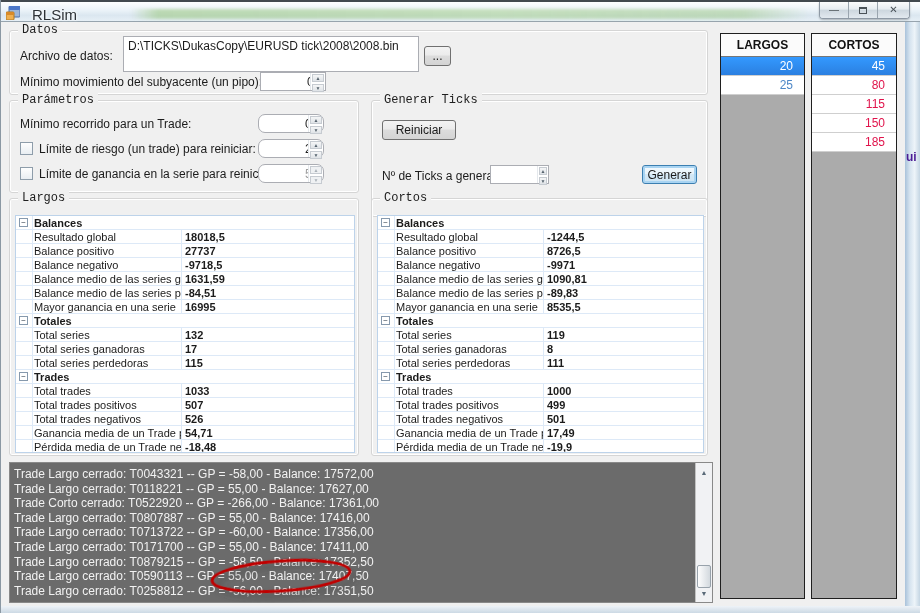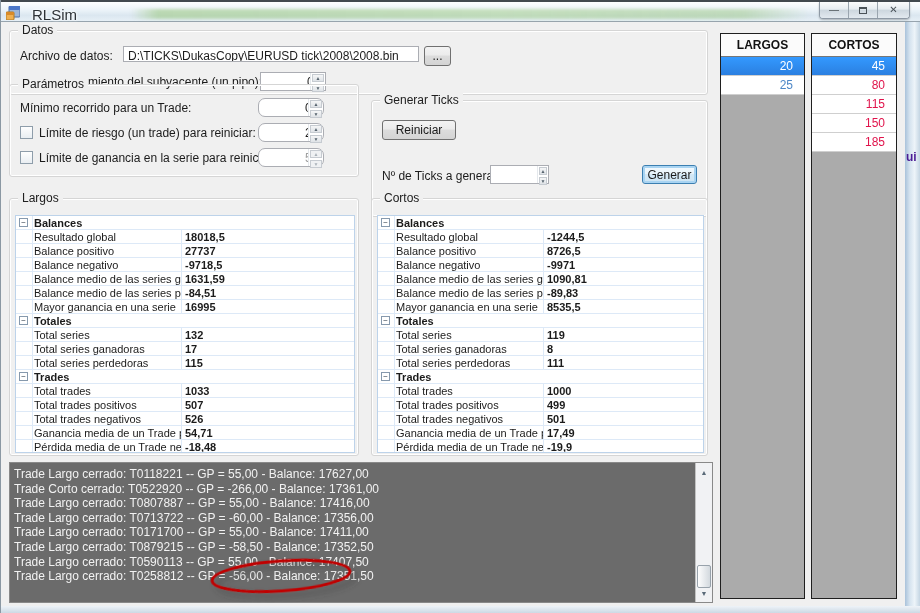--- a/index.html
+++ b/index.html
@@ -26,21 +26,21 @@
   .cap-btn:last-child{border-right:none;width:31px;}
   .restore-glyph{width:8px;height:7px;border:1px solid #4a5258;border-top:2px solid #4a5258;background:transparent;}
   
   .edge-right{position:absolute;left:904px;top:22px;width:16px;height:584px;
     background:linear-gradient(90deg,#a9c2da,#d5e3ef 30%,#edf4f9 60%,#c2d4e2 95%);}
   .edge-bottom{position:absolute;left:0;top:606px;width:920px;height:7px;
     background:linear-gradient(#eef3f8,#ccd9e4);}
   .bg-text{position:absolute;left:905px;top:150px;font-size:12px;font-weight:bold;color:#4c1d95;z-index:6;}
   
   .gb{position:absolute;border:1px solid #d5d5d5;border-radius:3px;box-shadow:inset 0 0 0 1px #ffffff;}
-  .gb-title{position:absolute;left:8px;top:-8px;background:#f0f0f0;padding:0 4px;color:#202020;}
+  .gb-title{position:absolute;left:8px;top:-8px;background:#f0f0f0;padding:0 4px;color:#202020;font-family:Liberation Mono, monospace;}
   .lbl{position:absolute;white-space:nowrap;color:#1b1b1b;}
   
   .textbox{position:absolute;background:#fff;border:1px solid #abadb3;padding:2px 4px;
     white-space:nowrap;overflow:hidden;}
   .btn{position:absolute;border:1px solid #707070;border-radius:3px;text-align:center;
     background:linear-gradient(#f3f3f3,#ebebeb 45%,#dcdcdc 50%,#d4d4d4);
     color:#1b1b1b;display:flex;align-items:center;justify-content:center;cursor:default;}
   .btn.default-btn{border:1px solid #3c7fb1;box-shadow:inset 0 0 0 2px #a9d4f2;
     background:linear-gradient(#f4fafe,#e9f4fb 45%,#d5e9f6 50%,#cde4f3);}
   .spin{position:absolute;height:19px;background:#fff;border:1px solid #abadb3;display:flex;}
@@ -116,35 +116,35 @@
     </div>
   </div>
 
   <div class="edge-right"></div>
   <div class="edge-bottom"></div>
   <span class="bg-text">ui</span>
 
   <div class="gb" style="left:8px;top:30px;width:699px;height:65px;">
     <span class="gb-title">Datos</span>
     <span class="lbl" style="left:10px;top:18px;">Archivo de datos:</span>
-    <div class="textbox" style="left:113px;top:15px;width:296px;height:16px;">D:\TICKS\DukasCopy\EURUSD tick\2008\2008.bin</div>
+    <div class="textbox" style="left:113px;top:5px;width:296px;height:36px;">D:\TICKS\DukasCopy\EURUSD tick\2008\2008.bin</div>
     <div class="btn" style="left:414px;top:15px;width:27px;height:20px;">
         <span>...</span>
       </div>
     <span class="lbl" style="left:10px;top:44px;">Mínimo movimiento del subyacente (un pipo):</span>
     <div class="spin" style="left:250px;top:41px;width:66px;">
       <span class="val">0,0001</span>
       <span class="updown">
           <span class="arr">▲</span>
           <span class="arr">▼</span>
         </span>
     </div>
   </div>
 
-  <div class="gb" style="left:8px;top:84px;width:350px;height:93px;">
+  <div class="gb" style="left:8px;top:100px;width:350px;height:93px;">
     <span class="gb-title">Parámetros</span>
     <div class="param-rows">
 
         <div class="param-row">
 
           <span class="rowlbl">Mínimo recorrido para un Trade:</span>
           <span class="spin">
             <span class="val">0,0055</span>
             <span class="updown">
               <span class="arr">▲</span>
@@ -420,20 +420,21 @@
             <span class="pg-name">Pérdida media de un Trade negativo</span>
             <span class="pg-value">-19,9</span>
           </div>
 
     </div>
   </div>
 
   <div class="log">
     <div class="log-lines">
 
+        <div class="log-line">Trade Largo cerrado: T0043321 -- GP = -58,00 - Balance: 17572,00</div>
 
         <div class="log-line">Trade Largo cerrado: T0118221 -- GP = 55,00 - Balance: 17627,00</div>
 
         <div class="log-line">Trade Corto cerrado: T0522920 -- GP = -266,00 - Balance: 17361,00</div>
 
         <div class="log-line">Trade Largo cerrado: T0807887 -- GP = 55,00 - Balance: 17416,00</div>
 
         <div class="log-line">Trade Largo cerrado: T0713722 -- GP = -60,00 - Balance: 17356,00</div>
 
         <div class="log-line">Trade Largo cerrado: T0171700 -- GP = 55,00 - Balance: 17411,00</div>

